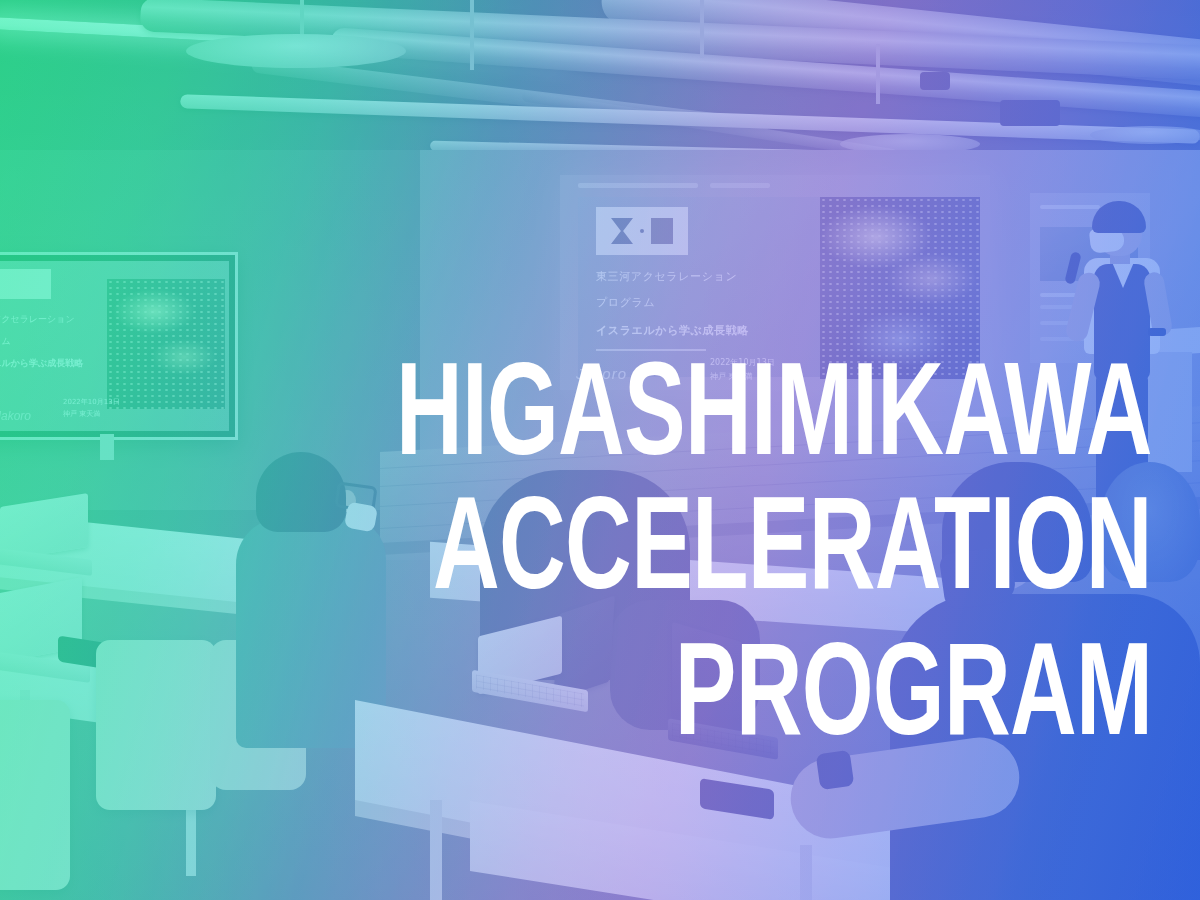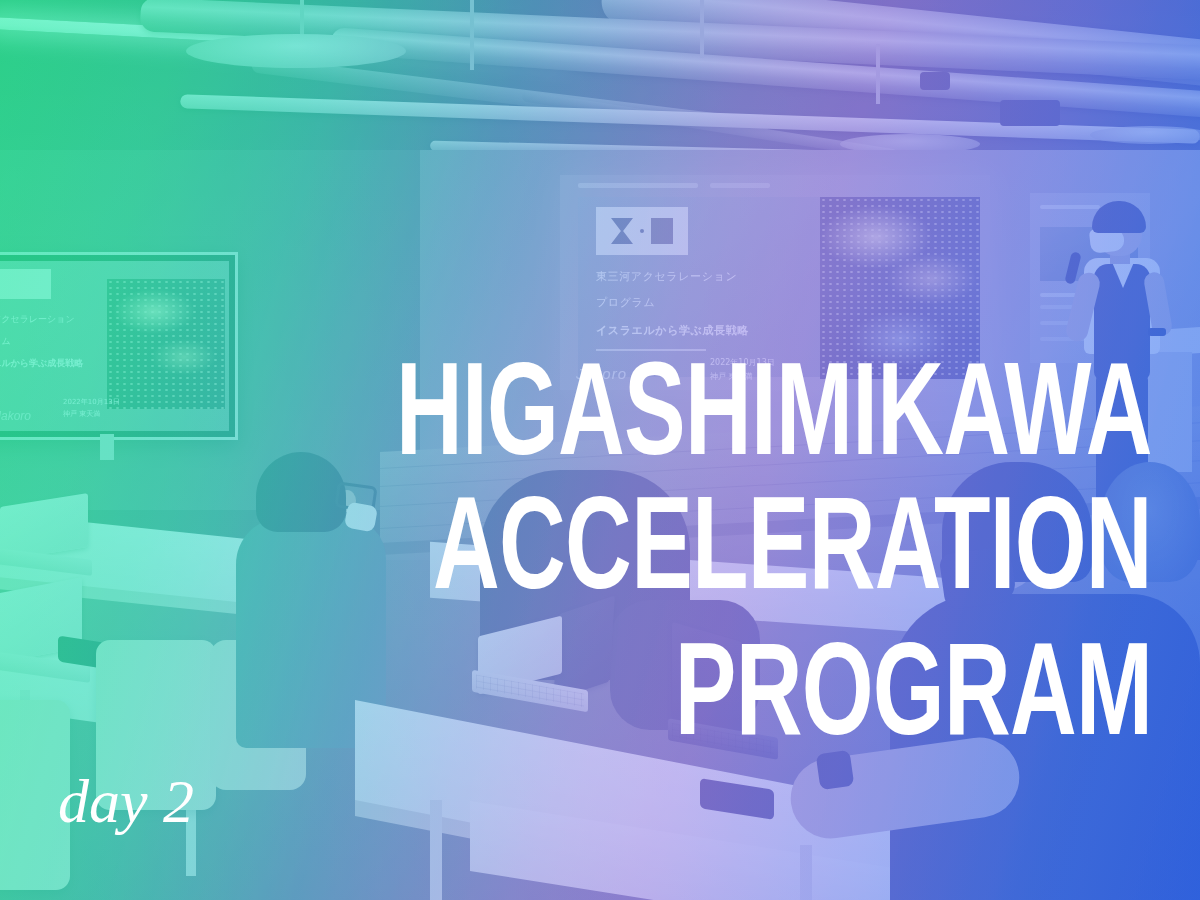--- a/index.html
+++ b/index.html
@@ -373,16 +373,15 @@
   </div>
 
   <div class="duotone2"></div>
   <div class="duotone"></div>
   <div class="lift"></div>
 
   <div class="titleblock">
     <div class="tline t1">HIGASHIMIKAWA</div>
     <div class="tline t2">ACCELERATION</div>
     <div class="tline t3">PROGRAM</div>
-    <div class="day">day 2</div>
   </div>
 
 </div>
 
 </body></html>

